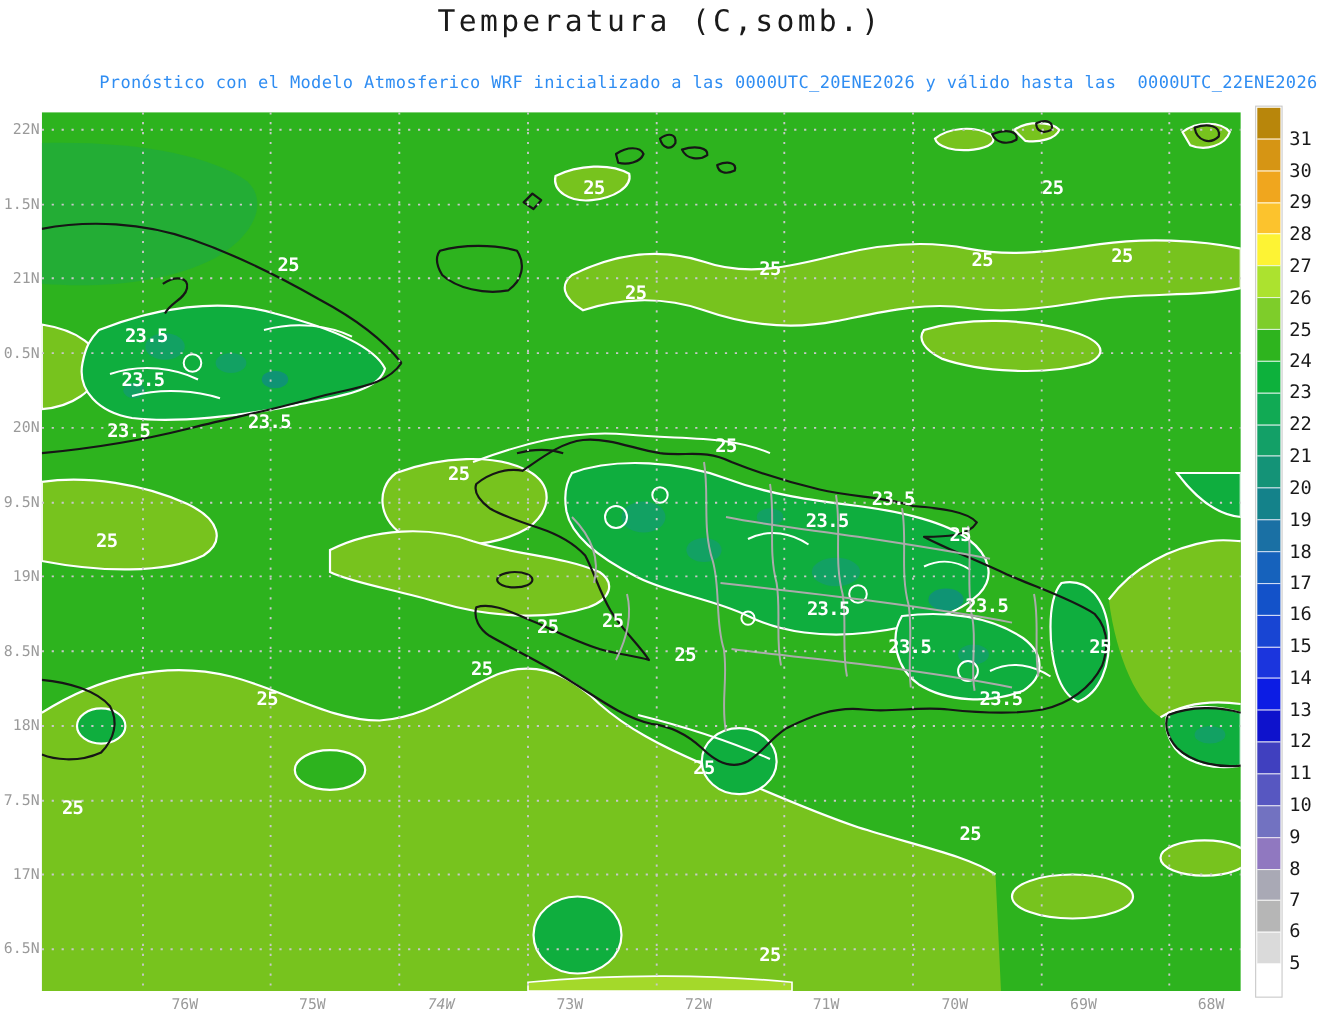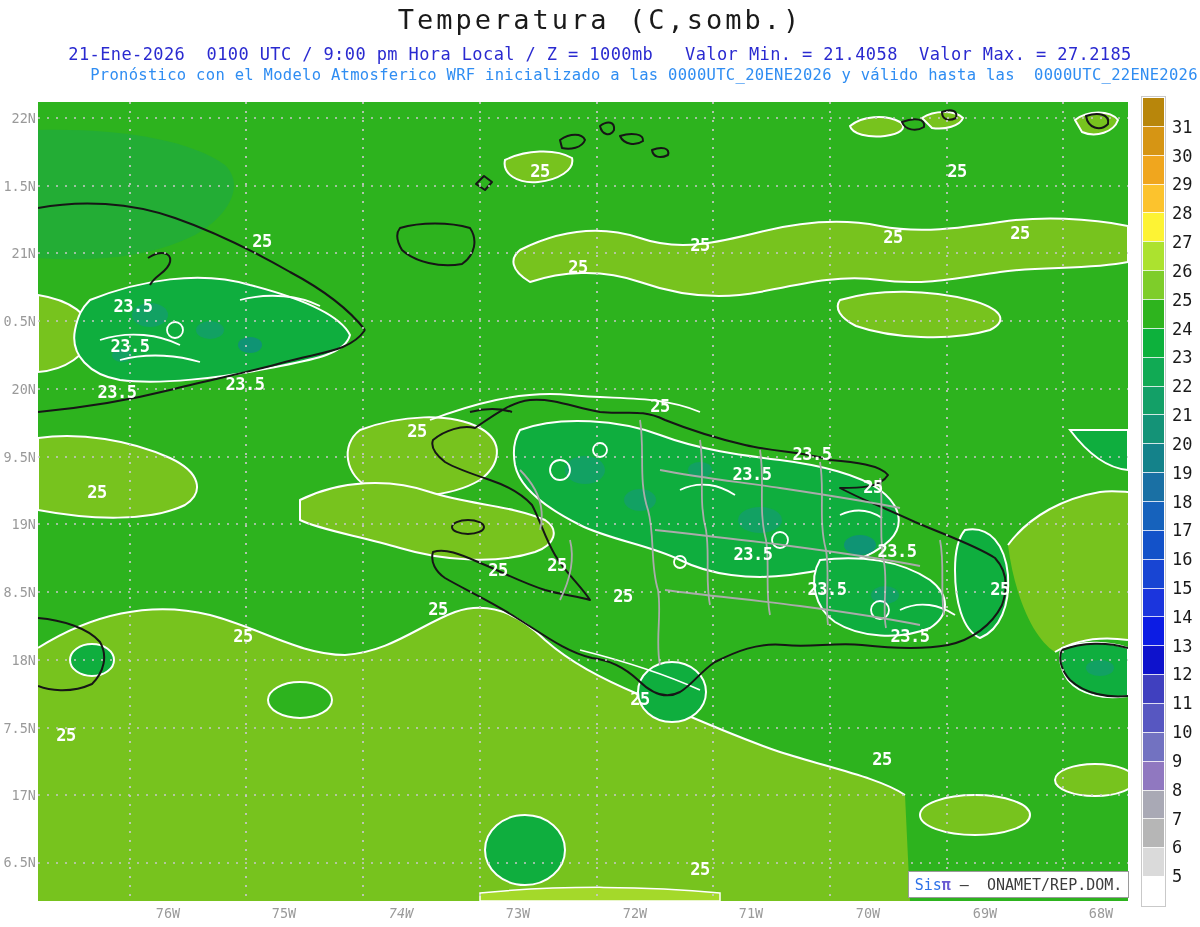--- a/index.html
+++ b/index.html
@@ -29,21 +29,20 @@
   #credit-box .sis{color:#2d72e8;}
   #credit-box .pi{color:#6a5ad2;font-weight:bold;}
   #credit-box .rest{color:#3c3c3c;}
 </style>
 </head>
 <body>
 
 <div id="stage">
 
   <div id="plot-title">Temperatura (C,somb.)</div>
-  <div id="hdr1" class="hdr" style="color: rgb(42, 42, 208);">21-Ene-2026  0100 UTC / 9:00 pm Hora Local / Z = 1000mb   Valor Min. = 21.4058  Valor Max. = 27.2185</div>
   <div id="hdr2" class="hdr" style="color: rgb(47, 141, 242);">Pronóstico con el Modelo Atmosferico WRF inicializado a las 0000UTC_20ENE2026 y válido hasta las  0000UTC_22ENE2026</div>
 
   <div id="map-wrap">
     <svg id="map-svg" width="1090" height="799" viewBox="38 102 1090 799">
 
       <rect x="38" y="102" width="1090" height="799" fill="#2db31e"></rect>
 
       <path d="M38,130 C120,128 190,140 225,165 C245,185 230,215 195,235 C150,258 90,262 38,258 Z" fill="#23ad35"></path>
 
       <g>
@@ -297,15 +296,14 @@
       <div class="cbar-label" style="left: 1172px; top: 665.429px;">12</div>
       <div class="cbar-label" style="left: 1172px; top: 694.25px;">11</div>
       <div class="cbar-label" style="left: 1172px; top: 723.071px;">10</div>
       <div class="cbar-label" style="left: 1172px; top: 751.893px;">9</div>
       <div class="cbar-label" style="left: 1172px; top: 780.714px;">8</div>
       <div class="cbar-label" style="left: 1172px; top: 809.536px;">7</div>
       <div class="cbar-label" style="left: 1172px; top: 838.357px;">6</div>
       <div class="cbar-label" style="left: 1172px; top: 867.179px;">5</div>
     </div>
 
-  <div id="credit-box"><span class="sis">Sis</span><span class="pi">π</span><span class="rest"> –  ONAMET/REP.DOM.</span></div>
 
 </div>
 
 </body></html>

